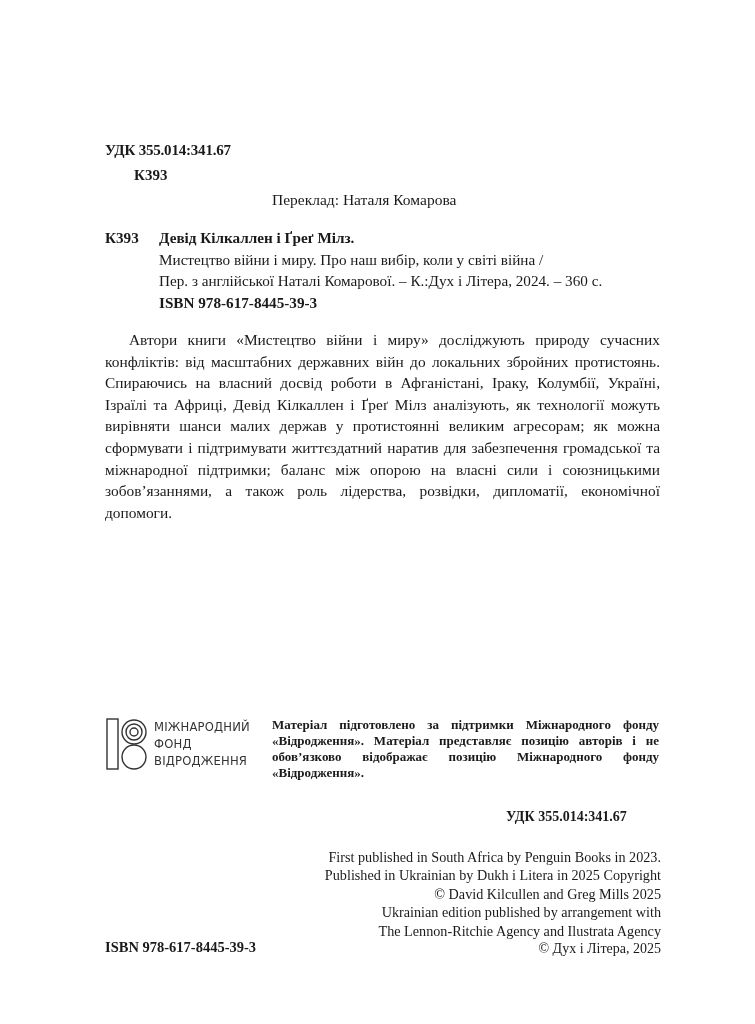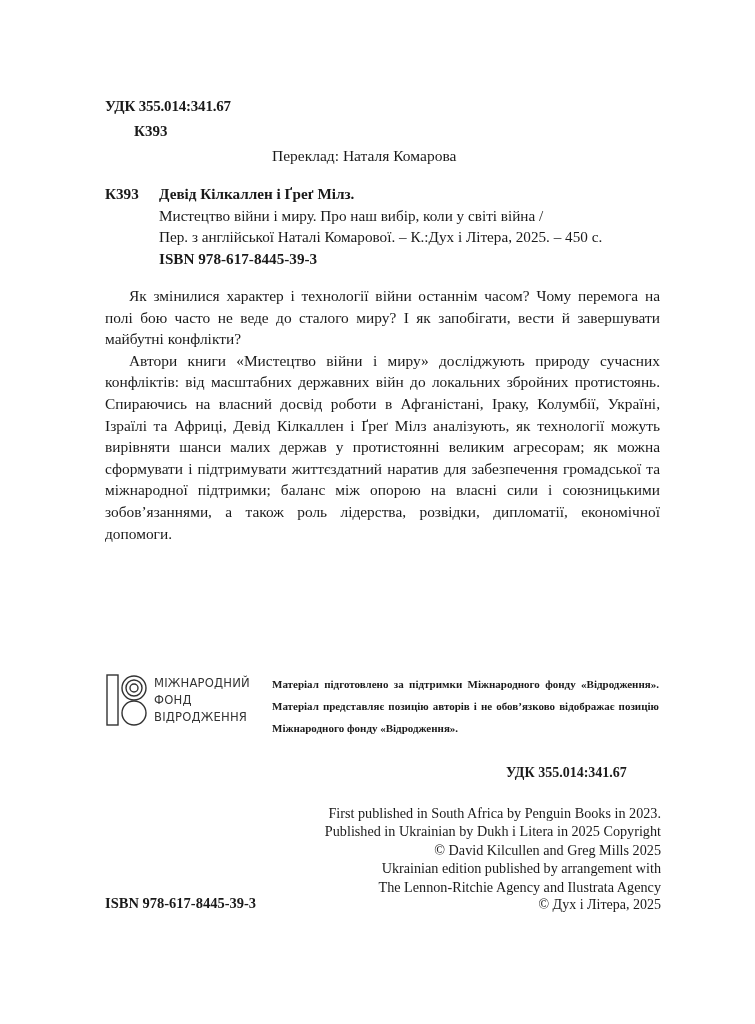--- a/index.html
+++ b/index.html
@@ -8,21 +8,21 @@
       background: #ffffff;
     }
     body {
       width: 755px;
       height: 1024px;
       position: relative;
       overflow: hidden;
       font-family: "Liberation Serif", "DejaVu Serif", serif;
       color: #1a1a1a;
     }
-    .abs { position: absolute; }
+    .abs { position: absolute; margin-top: 44px; }
 
     .udk-top {
       left: 105px; top: 98px;
       font-size: 15px; font-weight: bold;
       letter-spacing: -0.2px;
     }
     .code-top {
       left: 134px; top: 123px;
       font-size: 15px; font-weight: bold;
     }
@@ -71,23 +71,23 @@
       left: 48px; top: 1px;
       font-family: "DejaVu Sans", "Liberation Sans", sans-serif;
       font-size: 11.6px;
       line-height: 17px;
       color: #333;
       letter-spacing: 0.2px;
     }
     .support {
       left: 272px; top: 673px;
       width: 387px;
-      font-size: 11px;
+      font-size: 13px;
       font-weight: bold;
-      line-height: 22px;
+      line-height: 16px;
       text-align: justify;
     }
 
     .udk-bottom {
       left: 506px; top: 765px;
       font-size: 14px; font-weight: bold;
     }
 
     .credits {
       right: 94px; top: 804px;
@@ -112,27 +112,26 @@
 
 <div class="abs udk-top">УДК 355.014:341.67</div>
 <div class="abs code-top">К393</div>
 <div class="abs translator">Переклад: Наталя Комарова</div>
 
 <div class="abs biblio">
   <span class="code">К393</span>
   <div class="body">
     <div class="authors">Девід Кілкаллен і Ґреґ Мілз.</div>
     <div>Мистецтво війни і миру. Про наш вибір, коли у світі війна /</div>
-    <div>Пер. з англійської Наталі Комарової. – К.:Дух і Літера, 2025. – 450 с.</div>
+    <div>Пер. з англійської Наталі Комарової. – К.:Дух і Літера, 2024. – 360 с.</div>
     <div class="isbn">ISBN 978-617-8445-39-3</div>
   </div>
 </div>
 
 <div class="abs annotation">
-  <p>Як змінилися характер і технології війни останнім часом? Чому перемога на полі бою часто не веде до сталого миру? І як запобігати, вести й завершувати майбутні конфлікти?</p>
   <p>Автори книги «Мистецтво війни і миру» досліджують природу сучасних конфліктів: від масштабних державних війн до локальних збройних проти­стоянь. Спираючись на власний досвід роботи в Афганістані, Іраку, Колумбії, Україні, Ізраїлі та Африці, Девід Кілкаллен і Ґреґ Мілз аналізують, як техноло­гії можуть вирівняти шанси малих держав у протистоянні великим агресорам; як можна сформувати і підтримувати життєздатний наратив для забезпечення громадської та міжнародної підтримки; баланс між опорою на власні сили і союзницькими зобов’язаннями, а також роль лідерства, розвідки, дипломатії, економічної допомоги.</p>
 </div>
 
 <div class="abs logo">
   <svg width="44" height="52" viewBox="0 0 44 52">
     <rect x="1" y="1" width="11" height="50" fill="none" stroke="#333" stroke-width="1.4"></rect>
     <circle cx="28" cy="14" r="12" fill="none" stroke="#333" stroke-width="1.4"></circle>
     <circle cx="28" cy="14" r="8" fill="none" stroke="#333" stroke-width="1.4"></circle>
     <circle cx="28" cy="14" r="4" fill="none" stroke="#333" stroke-width="1.4"></circle>
     <circle cx="28" cy="39" r="12" fill="none" stroke="#333" stroke-width="1.4"></circle>

